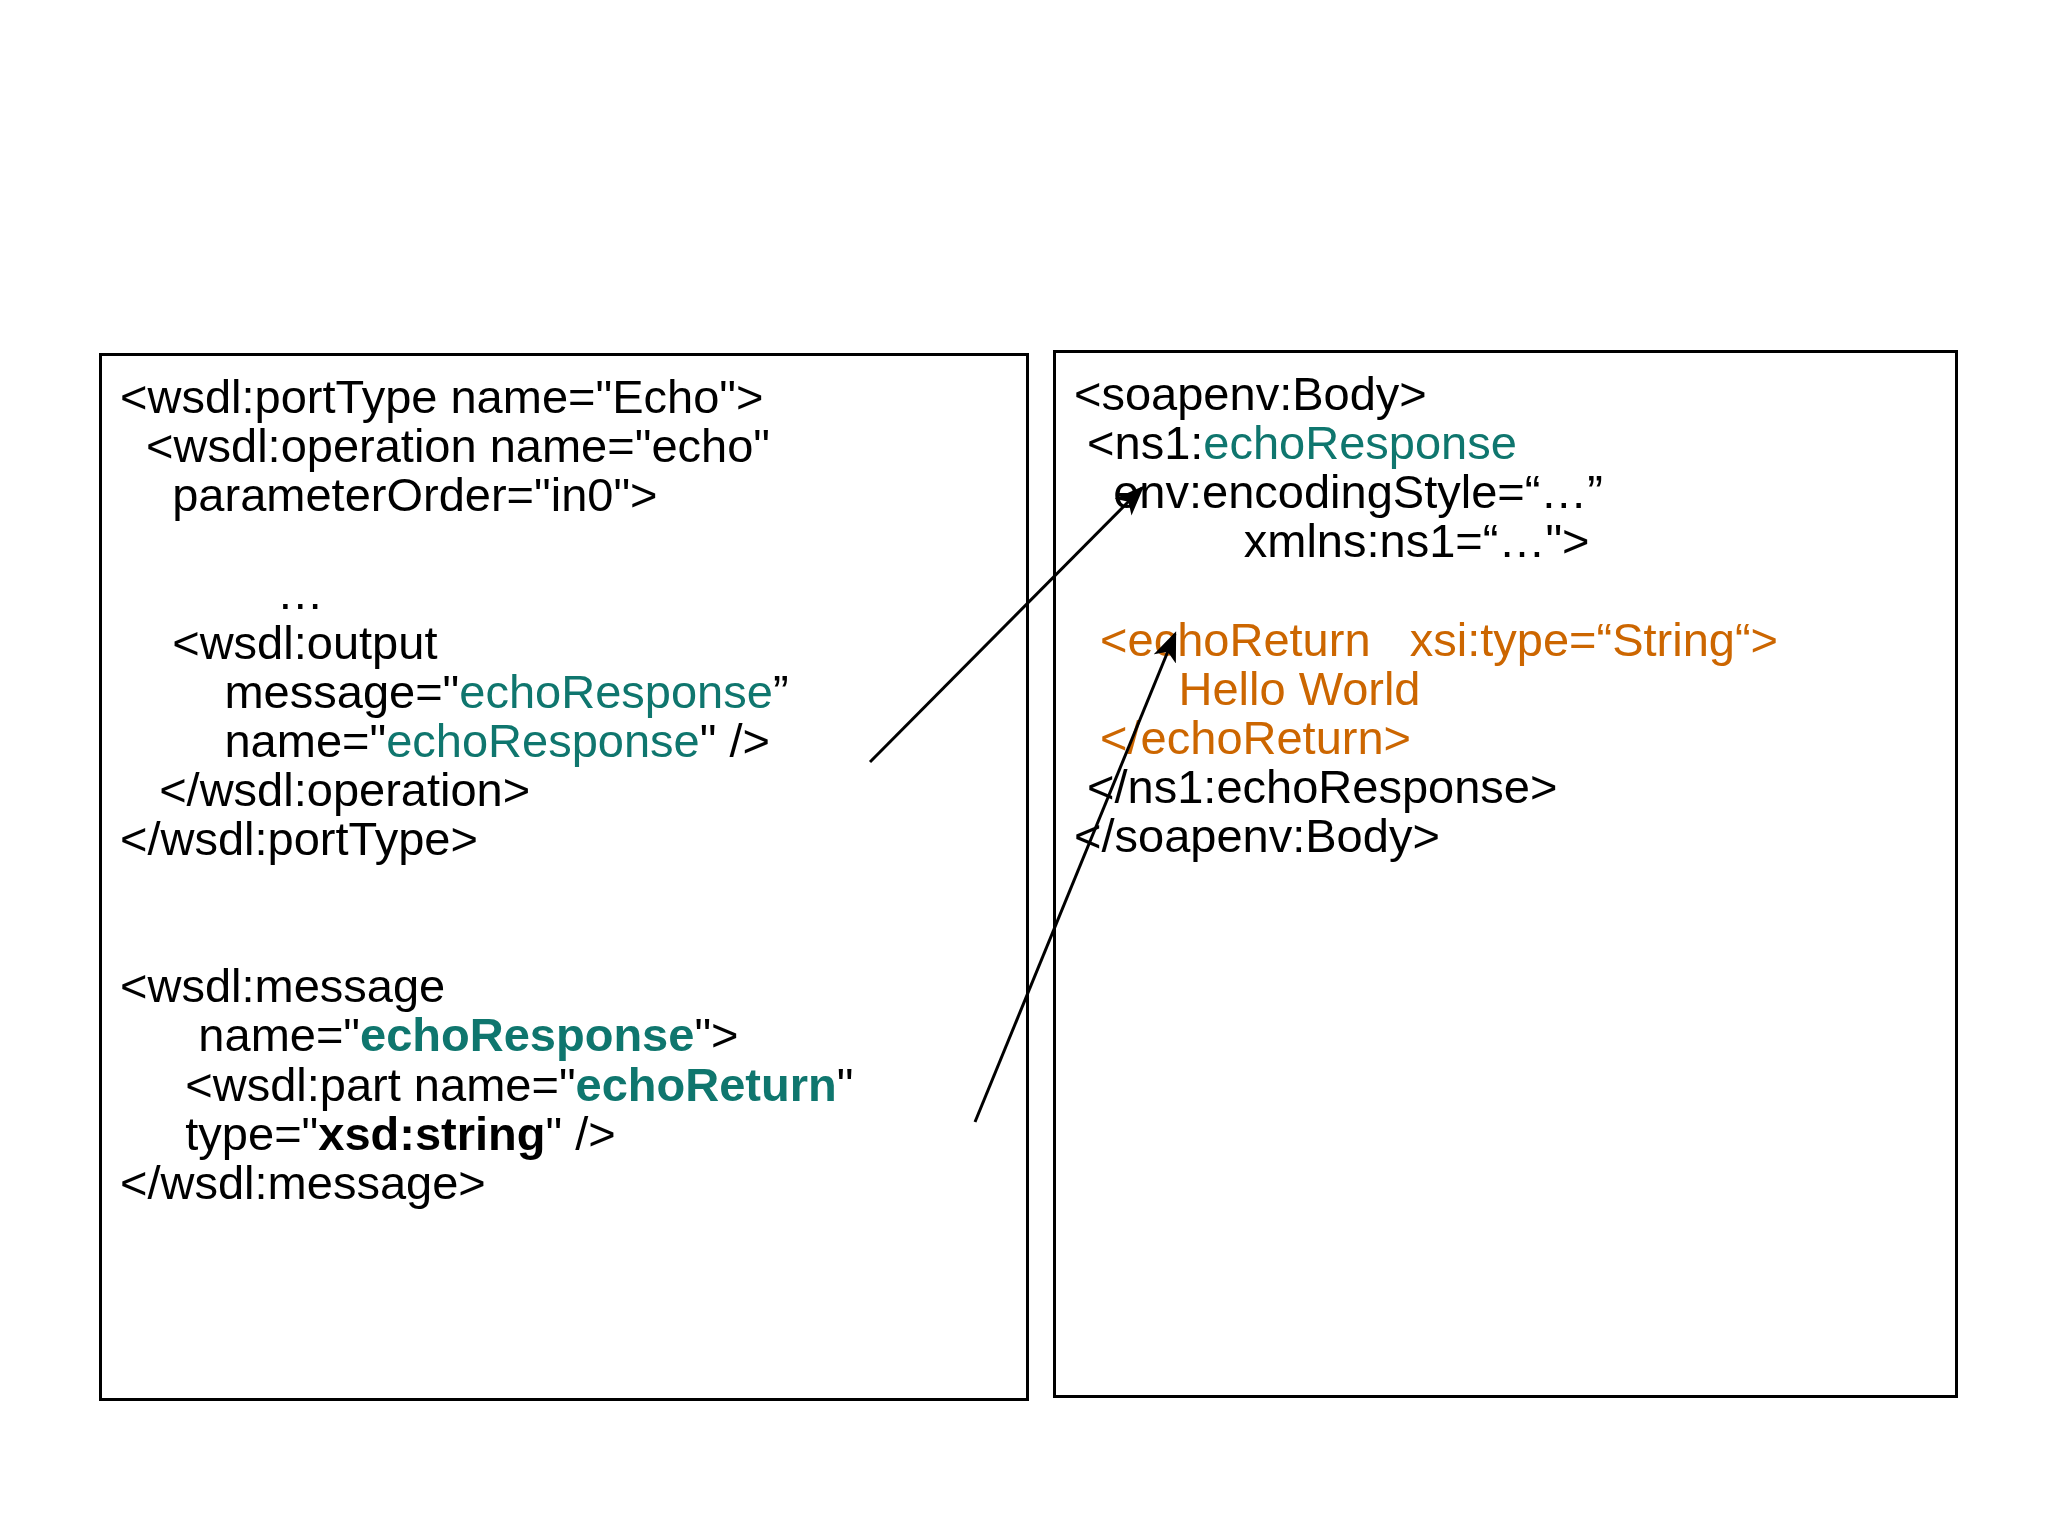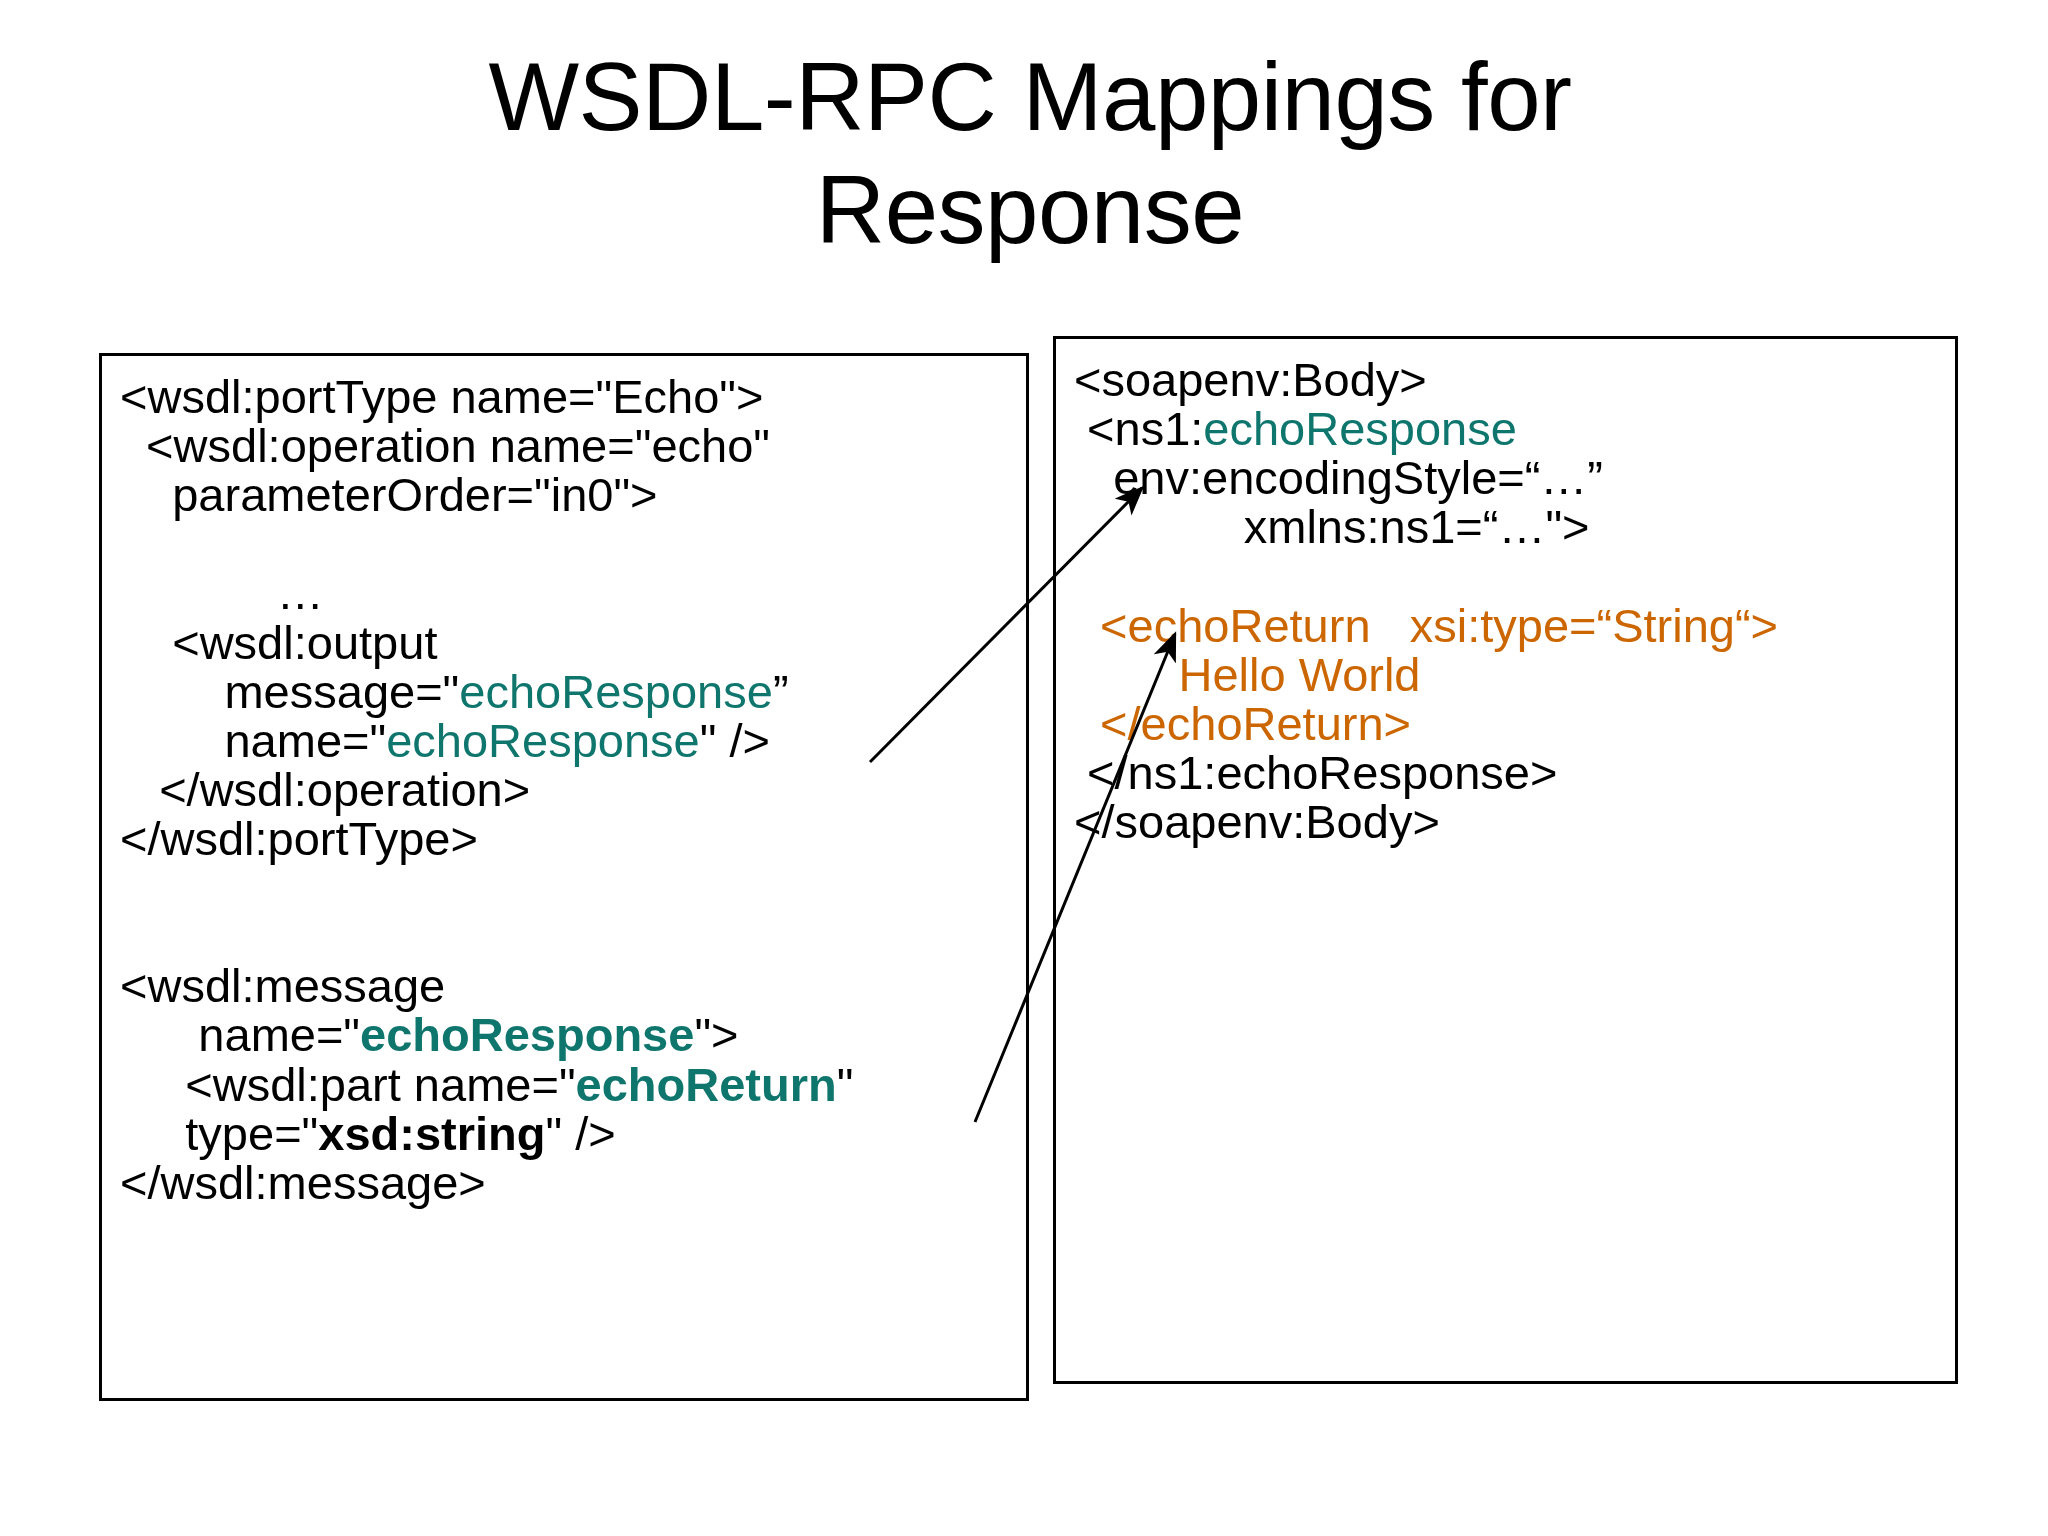--- a/index.html
+++ b/index.html
@@ -44,21 +44,21 @@
     box-sizing: border-box;
   }
   #panel-wsdl {
     left: 99px;
     top: 353px;
     width: 930px;
     height: 1048px;
   }
   #panel-soap {
     left: 1053px;
-    top: 336px;
+    top: 350px;
     width: 905px;
     height: 1048px;
     padding-left: 34px;
   }
 
   .code {
     position: absolute;
     left: 0;
     top: 0;
     width: 100%;
@@ -87,22 +87,20 @@
     width: 2048px;
     height: 1536px;
     pointer-events: none;
   }
 </style>
 </head>
 <body>
 
 <div id="slide">
 
-  <div id="title">WSDL-RPC Mappings for
-Response</div>
 
   <div class="panel" id="panel-wsdl">
     <div class="code" id="wsdl-code"><span class="ln"><span>&lt;wsdl:portType name="Echo"&gt;</span></span><span class="ln"><span>  &lt;wsdl:operation name="echo"</span></span><span class="ln"><span>    parameterOrder="in0"&gt;</span></span><span class="ln blank">&nbsp;</span><span class="ln"><span>            …</span></span><span class="ln"><span>    &lt;wsdl:output</span></span><span class="ln"><span>        message="</span><span class="red">echoResponse</span><span>”</span></span><span class="ln"><span>        name="</span><span class="red">echoResponse</span><span>" /&gt;</span></span><span class="ln"><span>   &lt;/wsdl:operation&gt;</span></span><span class="ln"><span>&lt;/wsdl:portType&gt;</span></span><span class="ln blank">&nbsp;</span><span class="ln blank">&nbsp;</span><span class="ln"><span>&lt;wsdl:message</span></span><span class="ln"><span>      name="</span><span class="red b">echoResponse</span><span>"&gt;</span></span><span class="ln"><span>     &lt;wsdl:part name="</span><span class="red b">echoReturn</span><span>"</span></span><span class="ln"><span>     type="</span><span class="b">xsd:string</span><span>" /&gt;</span></span><span class="ln"><span>&lt;/wsdl:message&gt;</span></span></div>
   </div>
 
   <div class="panel" id="panel-soap">
     <div class="code" id="soap-code"><span class="ln"><span>&lt;soapenv:Body&gt;</span></span><span class="ln"><span> &lt;ns1:</span><span class="red">echoResponse</span></span><span class="ln"><span>   env:encodingStyle=“…”</span></span><span class="ln"><span>             xmlns:ns1=“…"&gt;</span></span><span class="ln blank">&nbsp;</span><span class="ln"><span class="orange">  &lt;echoReturn   xsi:type=“String“&gt;</span></span><span class="ln"><span class="orange">        Hello World</span></span><span class="ln"><span class="orange">  &lt;/echoReturn&gt;</span></span><span class="ln"><span> &lt;/ns1:echoResponse&gt;</span></span><span class="ln"><span>&lt;/soapenv:Body&gt;</span></span></div>
   </div>
 
   <svg id="arrows" viewBox="0 0 2048 1536" xmlns="http://www.w3.org/2000/svg">

